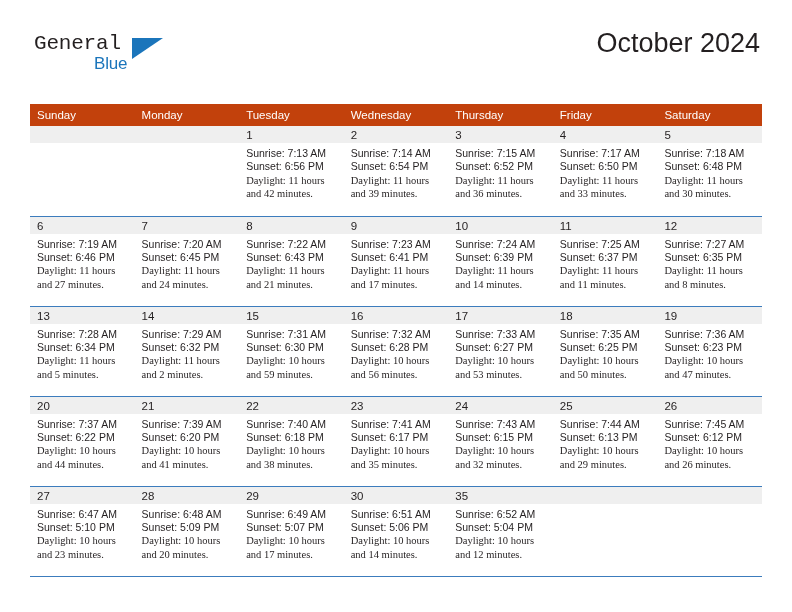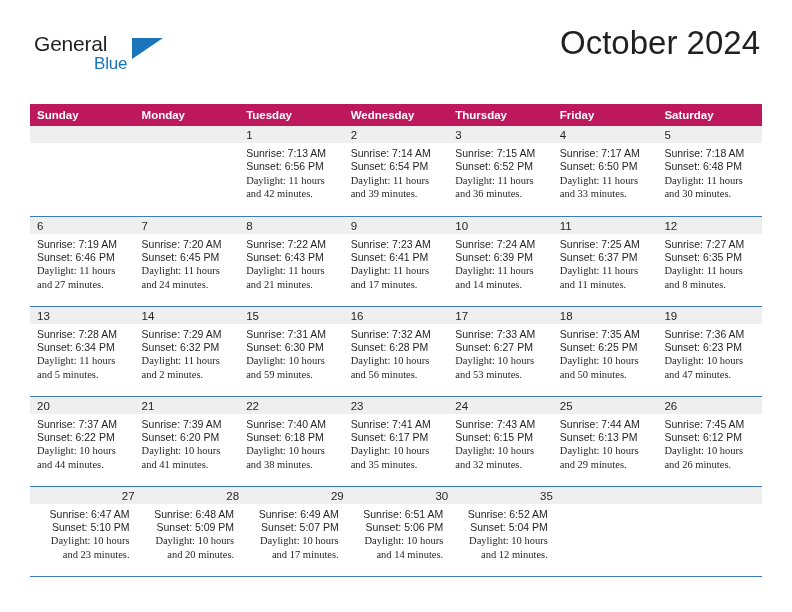--- a/index.html
+++ b/index.html
@@ -37,21 +37,21 @@
     width: 180px;
     height: 56px;
   }
   .brand-general {
     position: absolute;
     left: 0;
     top: 0;
     font-size: 21px;
     letter-spacing: -0.2px;
     color: #231f20;
-    font-family: Liberation Sans, sans-serif;
+    font-family: Liberation Mono, monospace;
   }
   .brand-blue {
     position: absolute;
     left: 60px;
     top: 22px;
     font-size: 17px;
     letter-spacing: -0.2px;
     color: #1b75bb;
     font-family: "Liberation Sans", sans-serif;
   }
@@ -65,21 +65,21 @@
     border-bottom: 21px solid transparent;
   }
 
   .title-block {
     position: absolute;
     right: 2px;
     top: 0;
     text-align: right;
   }
   .cal-title {
-    font-size: 33px;
+    font-size: 27px;
     color: #231f20;
     line-height: 34px;
     white-space: nowrap;
   }
   .cal-subtitle {
     font-size: 14.5px;
     color: #231f20;
     line-height: 20px;
     margin-top: 4px;
     white-space: nowrap;
@@ -88,40 +88,39 @@
   
   .calendar {
     position: absolute;
     left: 30px;
     top: 104px;
     width: 732px;
     border-collapse: collapse;
     table-layout: fixed;
   }
   .calendar th {
-    background: #be185d;
+    background: #c2410c;
     color: #ffffff;
     font-size: 11.5px;
-    font-weight: bold;
+    font-weight: normal;
     text-align: left;
     padding: 5px 0 5px 7px;
     height: 19px;
     box-sizing: border-box;
   }
   .calendar td {
     vertical-align: top;
     padding: 0;
     border-bottom: 1.4px solid #3c7cbd;
     height: 90px;
     box-sizing: border-box;
     background: #ffffff;
   }
   .calendar tr.week:last-child td {
     border-bottom: 1.4px solid #3c7cbd;
-    text-align: right;
   }
 
   .daynum {
     display: block;
     background: #efefef;
     font-size: 11.5px;
     color: #231f20;
     padding: 3px 0 3px 7px;
     height: 17px;
     box-sizing: border-box;

